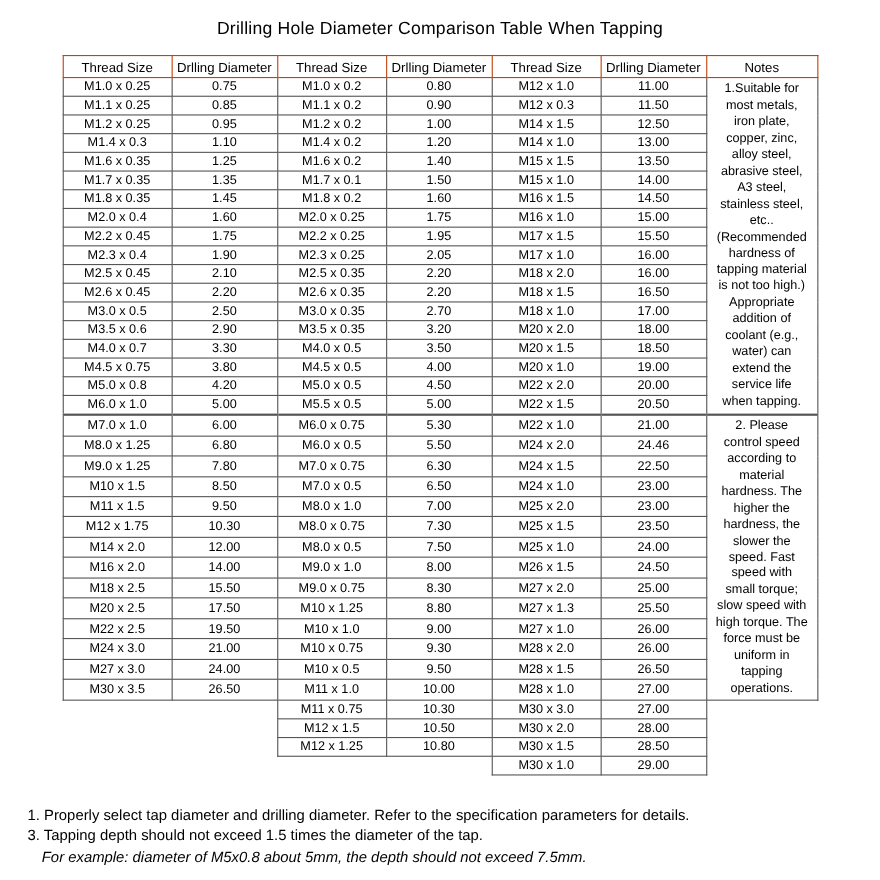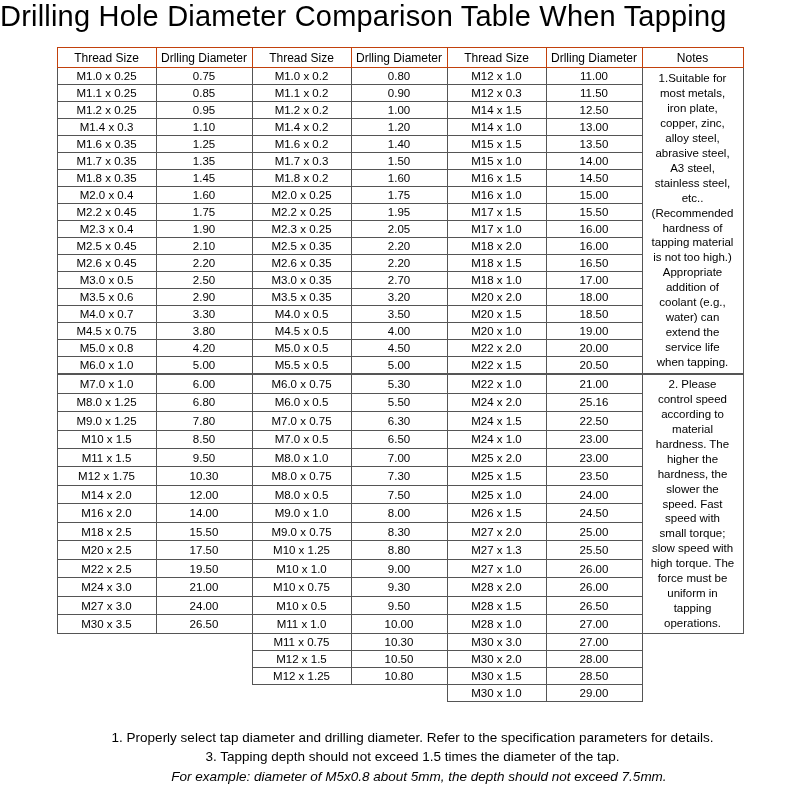--- a/index.html
+++ b/index.html
@@ -3,23 +3,23 @@
 <meta charset="utf-8">
 <style>
   html, body { margin: 0; padding: 0; }
   body {
     width: 800px; height: 800px;
     background: #ffffff; color: #000000;
     font-family: "Liberation Sans", sans-serif;
     overflow: hidden;
   }
   .title {
-    text-align: left;
-    font-size: 29px;
-    padding-top: 0;
+    text-align: center;
+    font-size: 16px;
+    padding-top: 18px;
     letter-spacing: 0.2px;
   }
   table.comparison {
     border-collapse: collapse;
     margin: 14px auto 0 auto;
     table-layout: fixed;
   }
   col.thread { width: 99px; }
   col.drill  { width: 96px; }
   col.notes  { width: 101px; }
@@ -47,21 +47,20 @@
     padding: 2px 8px;
     line-height: 1.3;
     margin-left: 44px;
   }
   td.note-first { border-bottom-width: 2px; }
   tr.section-end td.cell { border-bottom-width: 2px; }
   td.ghost { border: none; background: transparent; }
   .footer {
     margin: 26px 0 0 25px;
     font-size: 13.5px;
-    text-align: center;
   }
   .fline { line-height: 19.5px; }
   .fline.indent { padding-left: 13px; font-style: italic; }
 </style>
 </head>
 <body>
 
 <div class="title">Drilling Hole Diameter Comparison Table When Tapping</div>
 
 <table class="comparison">
@@ -123,21 +122,21 @@
         <td class="cell">M1.6 x 0.35</td>
         <td class="cell">1.25</td>
         <td class="cell">M1.6 x 0.2</td>
         <td class="cell">1.40</td>
         <td class="cell">M15 x 1.5</td>
         <td class="cell">13.50</td>
       </tr>
       <tr>
         <td class="cell">M1.7 x 0.35</td>
         <td class="cell">1.35</td>
-        <td class="cell">M1.7 x 0.3</td>
+        <td class="cell">M1.7 x 0.1</td>
         <td class="cell">1.50</td>
         <td class="cell">M15 x 1.0</td>
         <td class="cell">14.00</td>
       </tr>
       <tr>
         <td class="cell">M1.8 x 0.35</td>
         <td class="cell">1.45</td>
         <td class="cell">M1.8 x 0.2</td>
         <td class="cell">1.60</td>
         <td class="cell">M16 x 1.5</td>
@@ -239,21 +238,21 @@
         <td class="cell">M22 x 1.0</td>
         <td class="cell">21.00</td>
         <td class="note" rowspan="14">2. Please control speed according to material hardness. The higher the hardness, the slower the speed. Fast speed with small torque; slow speed with high torque. The force must be uniform in tapping operations.</td>
       </tr>
       <tr>
         <td class="cell">M8.0 x 1.25</td>
         <td class="cell">6.80</td>
         <td class="cell">M6.0 x 0.5</td>
         <td class="cell">5.50</td>
         <td class="cell">M24 x 2.0</td>
-        <td class="cell">25.16</td>
+        <td class="cell">24.46</td>
       </tr>
       <tr>
         <td class="cell">M9.0 x 1.25</td>
         <td class="cell">7.80</td>
         <td class="cell">M7.0 x 0.75</td>
         <td class="cell">6.30</td>
         <td class="cell">M24 x 1.5</td>
         <td class="cell">22.50</td>
       </tr>
       <tr>

